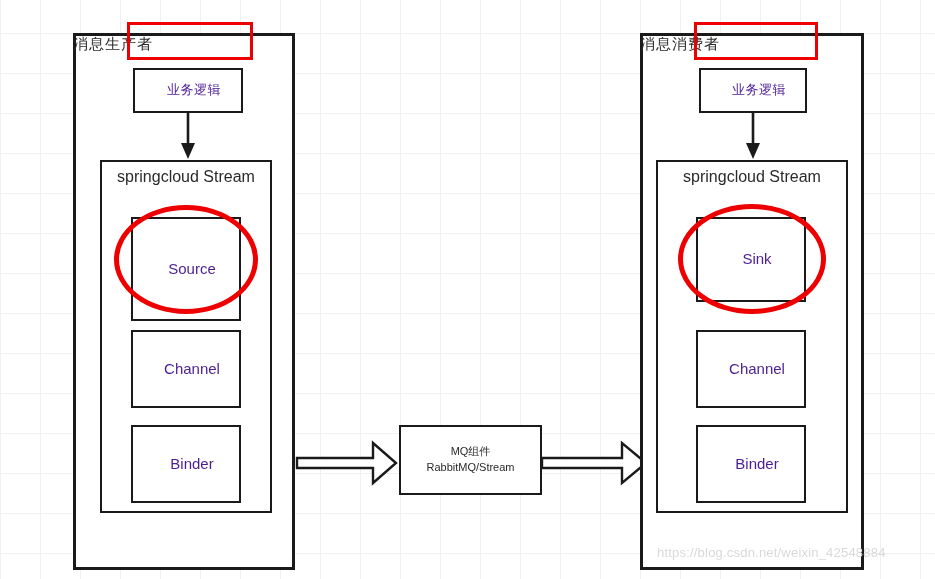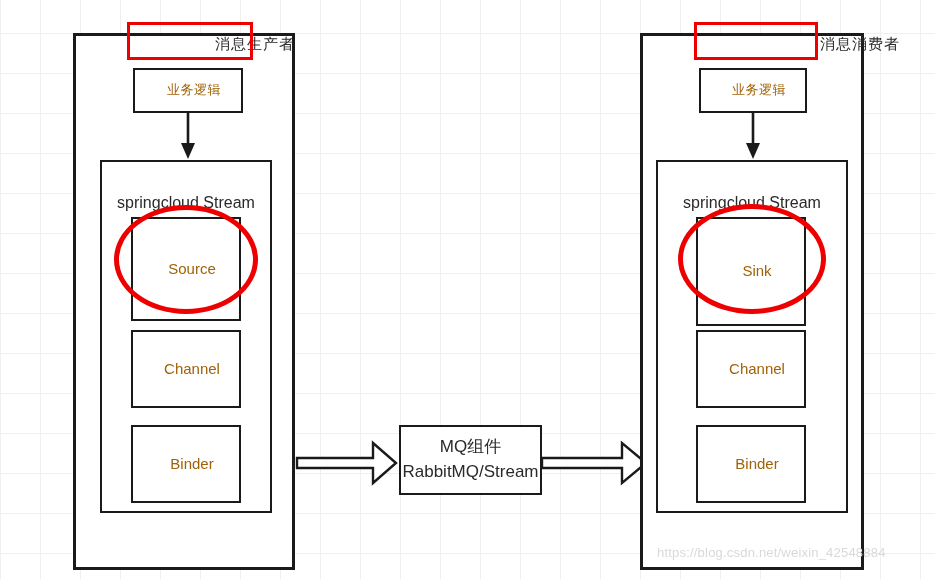--- a/index.html
+++ b/index.html
@@ -23,21 +23,21 @@
 
   .panel {
     position: absolute;
     border: 3px solid #1a1a1a;
     background: #ffffff;
     box-sizing: border-box;
   }
 
   .panel-title {
     position: absolute;
-    text-align: right;
+    text-align: left;
     font-size: 15px;
     color: #2a2a2a;
     letter-spacing: 1px;
     white-space: nowrap;
     line-height: 1;
   }
 
   .red-highlight {
     position: absolute;
     border: 3px solid #ee0000;
@@ -47,21 +47,21 @@
 
   .box {
     position: absolute;
     border: 2px solid #1a1a1a;
     background: #ffffff;
     box-sizing: border-box;
     display: flex;
     align-items: center;
     justify-content: center;
     font-size: 15px;
-    color: #a16207;
+    color: #4c1d95;
     text-align: center;
     line-height: 1.25;
     padding-left: 12px;
   }
 
   .box.cjk {
     font-size: 13px;
     letter-spacing: 0.5px;
   }
 
@@ -74,33 +74,32 @@
 
   .stream-label {
     position: absolute;
     left: 0;
     right: 0;
     top: 6px;
     text-align: center;
     font-size: 16px;
     color: #2a2a2a;
     white-space: nowrap;
-    margin-top: 26px;
   }
 
   .mq-box {
     position: absolute;
     border: 2px solid #1a1a1a;
     background: #ffffff;
     box-sizing: border-box;
     display: flex;
     flex-direction: column;
     align-items: center;
     justify-content: center;
-    font-size: 17px;
+    font-size: 11px;
     color: #2a2a2a;
     line-height: 1.45;
     text-align: center;
   }
 
   .ellipse {
     position: absolute;
     border: 5px solid #ee0000;
     border-radius: 50%;
     box-sizing: border-box;
@@ -172,21 +171,21 @@
 
   <svg class="v-arrow" style="left:743px; top:113px;" width="20" height="48" viewBox="0 0 20 48">
     <line x1="10" y1="0" x2="10" y2="32" stroke="#1a1a1a" stroke-width="2.6"></line>
     <polygon points="10,46 3,30 17,30" fill="#1a1a1a"></polygon>
   </svg>
 
   <div class="stream-box" style="left:656px; top:160px; width:192px; height:353px;">
     <div class="stream-label">springcloud Stream</div>
   </div>
 
-  <div class="box" style="left:696px; top:217px; width:110px; height:109px;">Sink</div>
+  <div class="box" style="left:696px; top:217px; width:110px; height:85px;">Sink</div>
   <div class="ellipse" style="left:678px; top:204px; width:148px; height:110px;"></div>
 
   <div class="box" style="left:696px; top:330px; width:110px; height:78px;">Channel</div>
 
   <div class="box" style="left:696px; top:425px; width:110px; height:78px;">Binder</div>
 
   <div class="watermark" style="left:657px; top:545px;">https://blog.csdn.net/weixin_42548884</div>
 
 </div>
 

